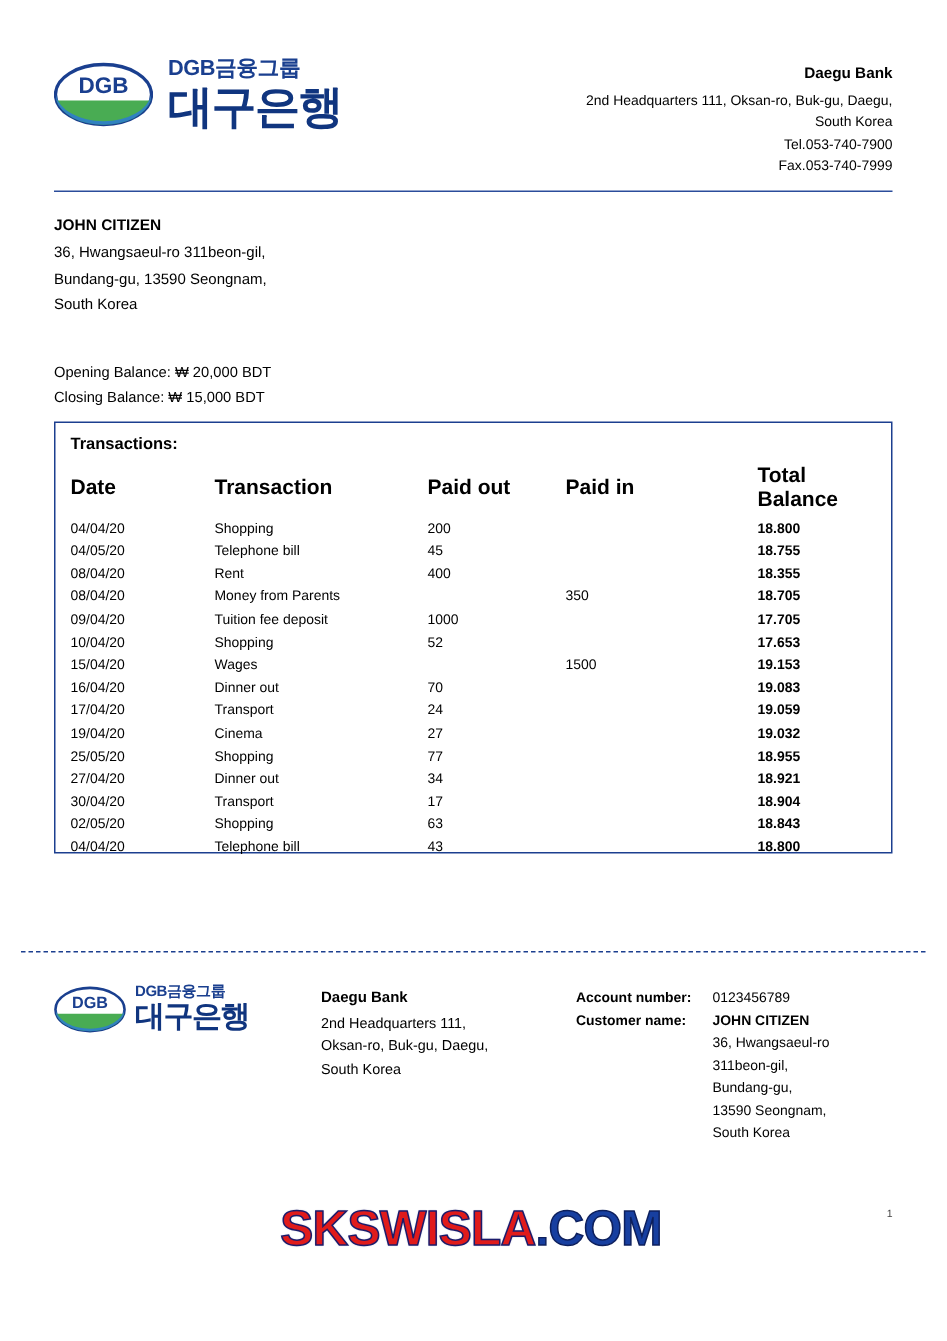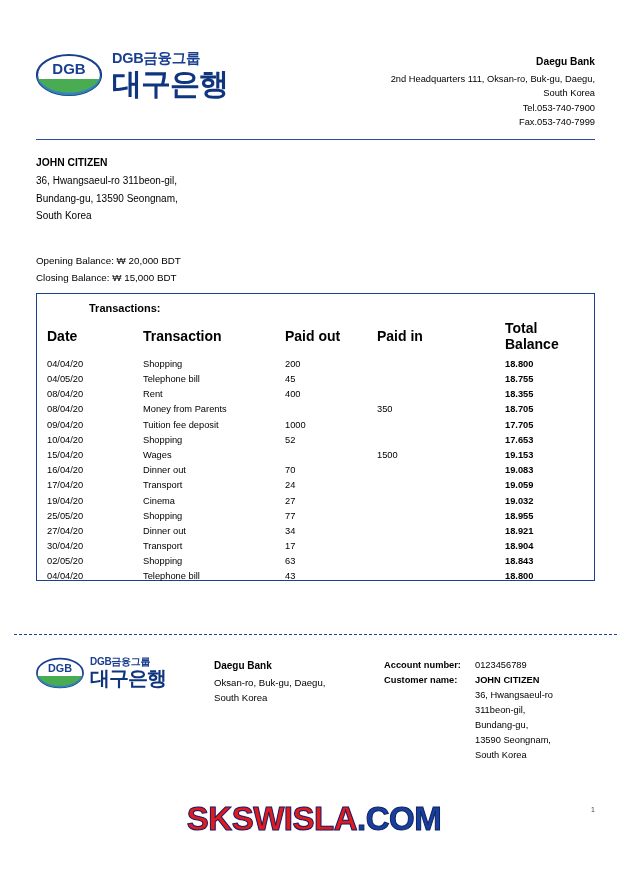--- a/index.html
+++ b/index.html
@@ -13,21 +13,21 @@
     font-family: "Liberation Sans", sans-serif;
     color: #000000;
     position: relative;
     overflow: hidden;
   }
   .page {
     position: relative;
     width: 631px;
     height: 894px;
     box-sizing: border-box;
-    padding: 16px 36px;
+    padding: 4px 36px;
   }
 
   
   .header {
     display: flex;
     justify-content: space-between;
     align-items: flex-start;
     padding-top: 34px;
   }
   .brand {
@@ -105,21 +105,20 @@
     margin-top: 7px;
     border: 1px solid #1c3f8f;
     padding: 8px 10px 10px 10px;
     height: 288px;
     box-sizing: border-box;
   }
   .tx-title {
     font-weight: bold;
     font-size: 11px;
     margin-bottom: 5px;
-    margin-left: 42px;
   }
   table.tx {
     width: 100%;
     border-collapse: collapse;
     font-size: 9.3px;
   }
   table.tx th {
     text-align: left;
     font-weight: bold;
     padding: 1px 0 4px 0;
@@ -396,20 +395,21 @@
         </svg>
       </div>
       <div class="brand-text">
         <div class="brand-top">DGB금융그룹</div>
         <div class="brand-bottom">대구은행</div>
       </div>
     </div>
 
     <div class="footer-addr">
       <div class="fb">Daegu Bank</div>
+      <div>2nd Headquarters 111,</div>
       <div>Oksan-ro, Buk-gu, Daegu,</div>
       <div>South Korea</div>
     </div>
 
     <div class="footer-account">
       <div class="fa-labels">
         <div>Account number:</div>
         <div>Customer name:</div>
       </div>
       <div class="fa-values">

